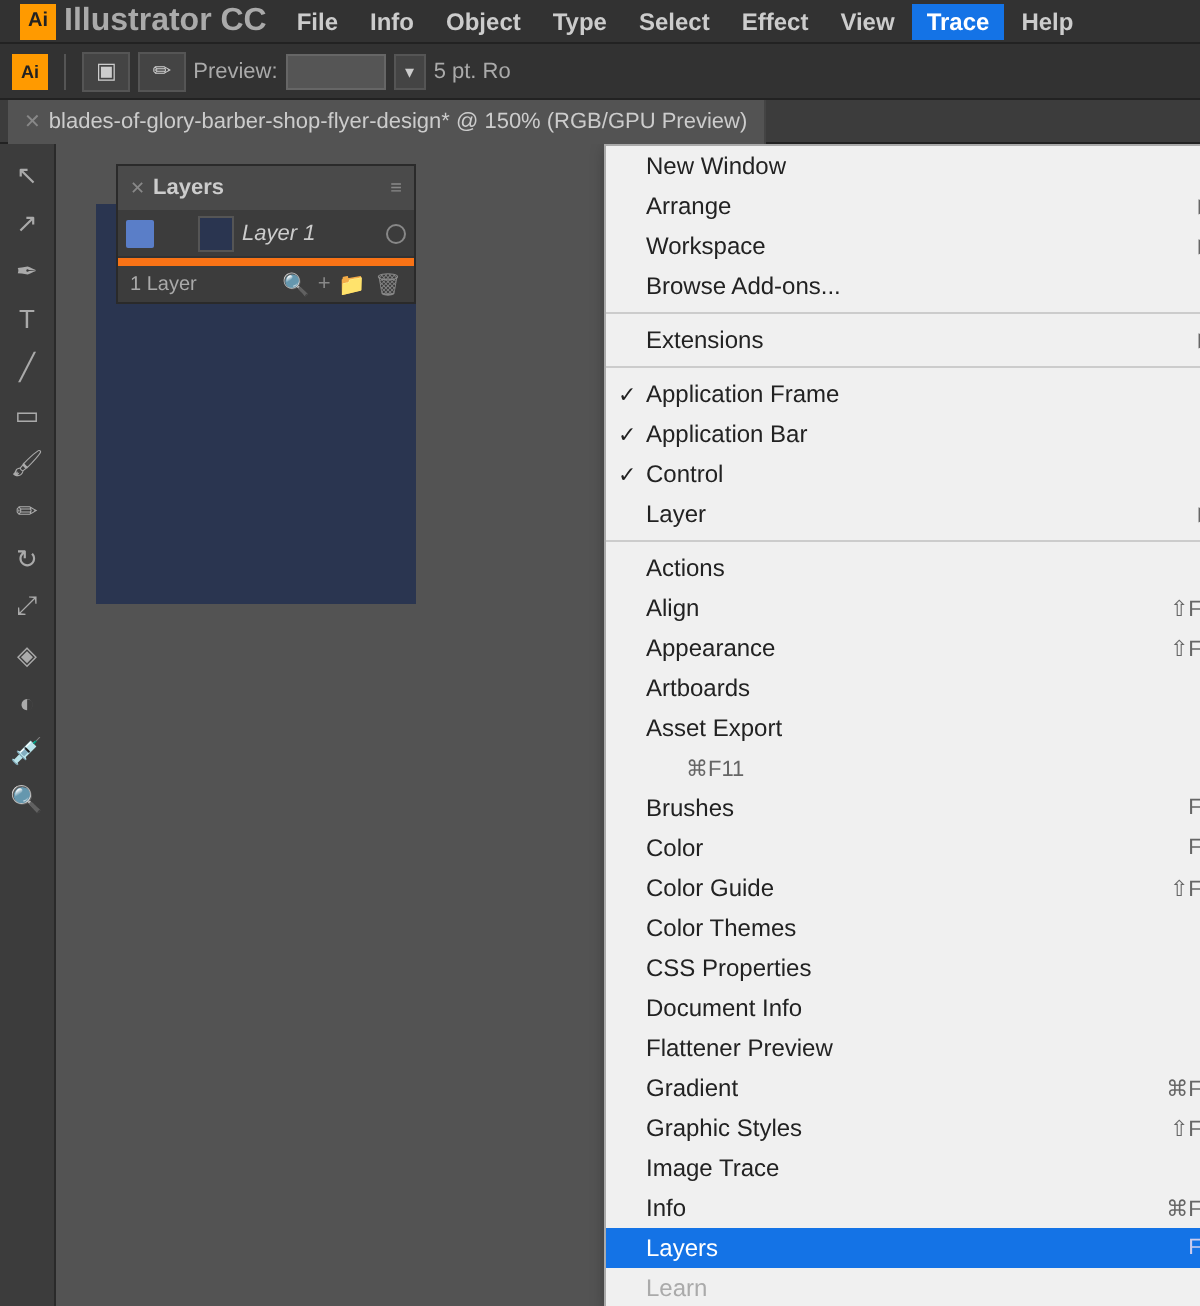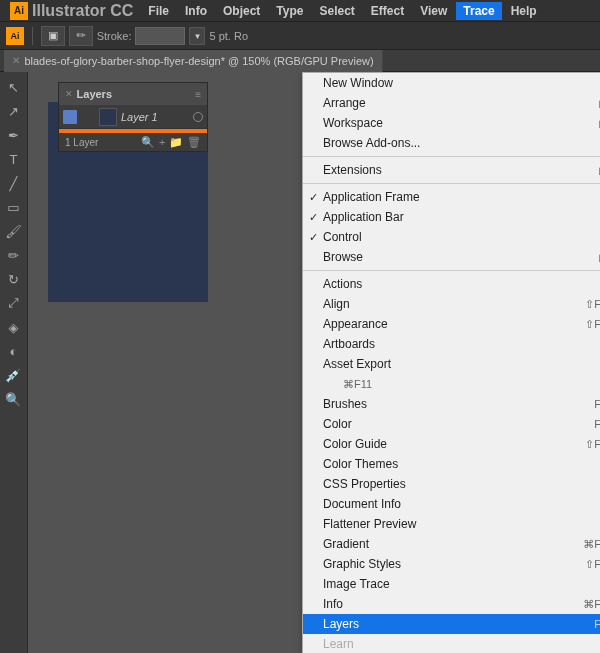--- a/index.html
+++ b/index.html
@@ -326,21 +326,21 @@
   <div class="menubar-item">View</div>
   <div class="menubar-item active">Trace</div>
   <div class="menubar-item">Help</div>
 </div>
 
 <div class="toolbar">
   <div style="width:18px;height:18px;background:#FF9A00;display:flex;align-items:center;justify-content:center;font-size:9px;font-weight:bold;color:#222;">Ai</div>
   <div style="width:1px;height:18px;background:#555;margin:0 4px;"></div>
   <div class="toolbar-btn">▣</div>
   <div class="toolbar-btn">✏</div>
-  <span class="stroke-label">Stroke:</span>
+  <span class="stroke-label">Preview:</span>
   <div class="stroke-box"></div>
   <div style="width:16px;height:18px;background:#444;border:1px solid #555;display:flex;align-items:center;justify-content:center;font-size:9px;color:#ccc;">▾</div>
   <span class="pt-label">5 pt. Ro</span>
 </div>
 
 <div class="tabbar">
   <div class="tab">
     <span class="tab-close">✕</span>
     <span>blades-of-glory-barber-shop-flyer-design* @ 150% (RGB/GPU Preview)</span>
   </div>
@@ -425,21 +425,21 @@
         </div>
         <div class="menu-item has-check" style="position:relative;">
           <span style="position:absolute;left:6px;font-size:11px;">✓</span>
           <span class="item-label">Application Bar</span>
         </div>
         <div class="menu-item has-check" style="position:relative;">
           <span style="position:absolute;left:6px;font-size:11px;">✓</span>
           <span class="item-label">Control</span>
         </div>
         <div class="menu-item">
-          <span class="item-label">Browse</span>
+          <span class="item-label">Layer</span>
           <span class="item-arrow">▶</span>
         </div>
         <div class="menu-divider"></div>
         <div class="menu-item">
           <span class="item-label">Actions</span>
         </div>
         <div class="menu-item">
           <span class="item-label">Align</span>
           <span class="item-shortcut">⇧F7</span>
         </div>

